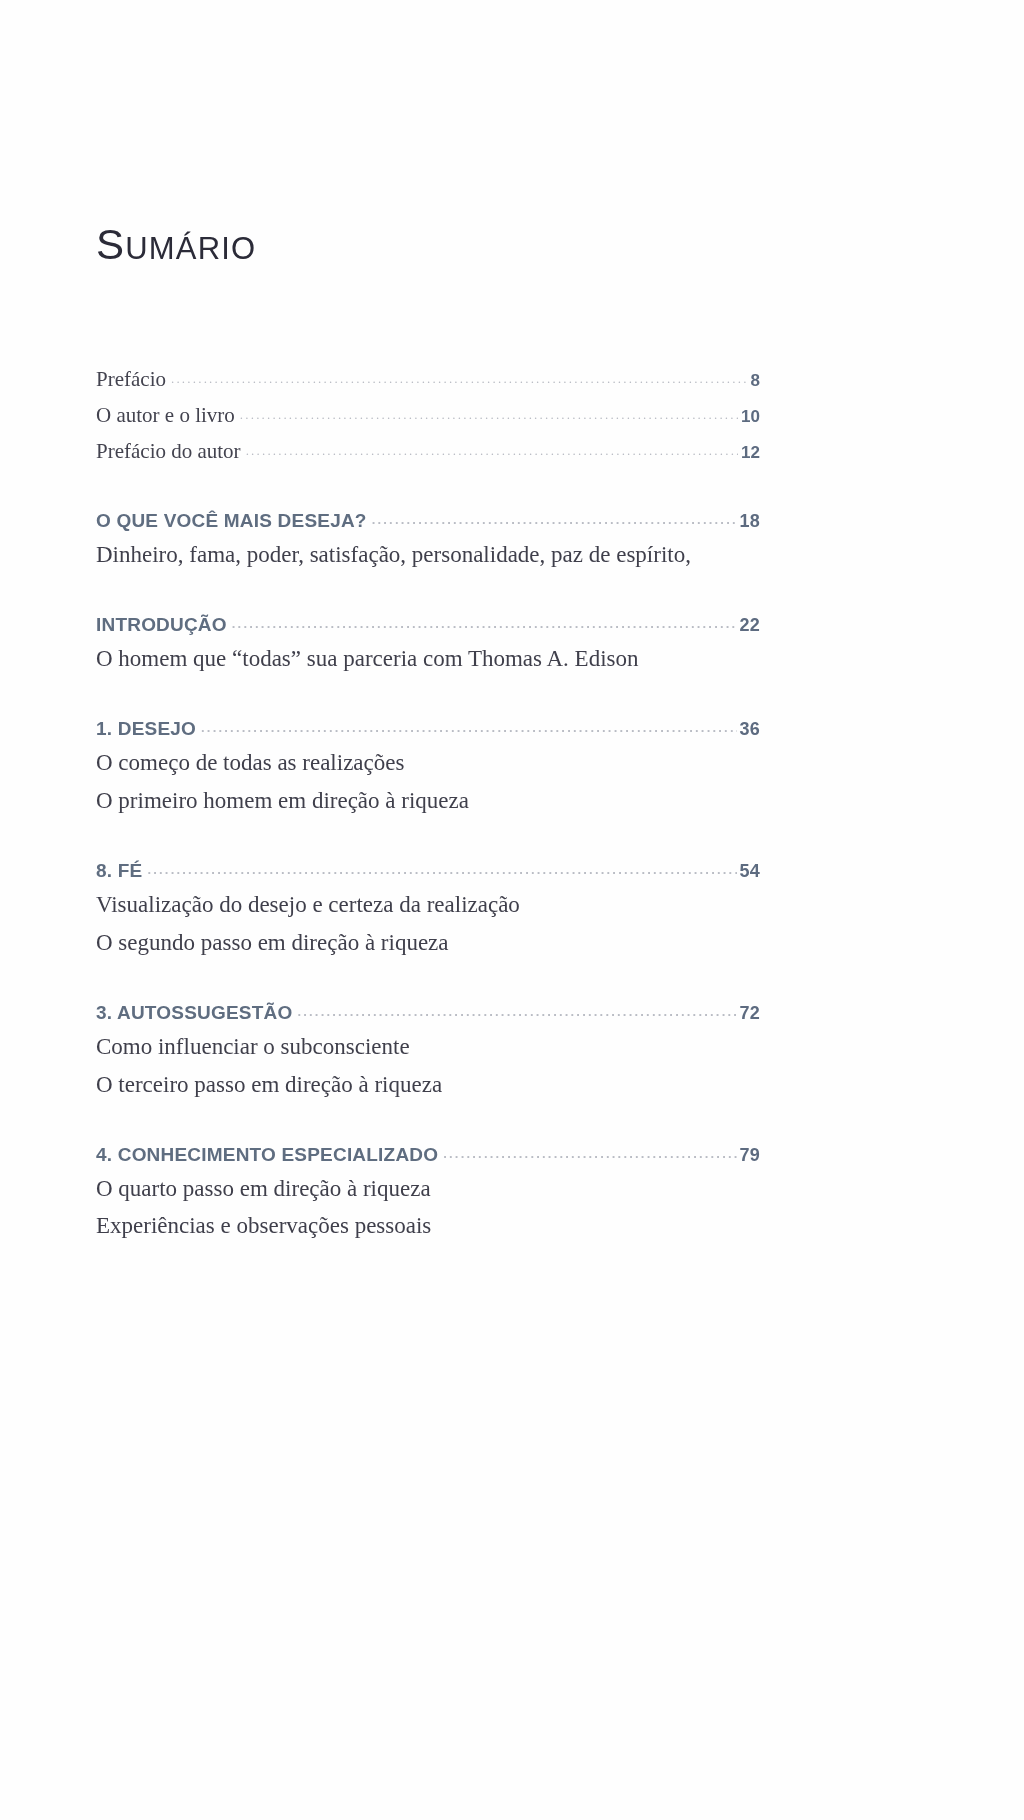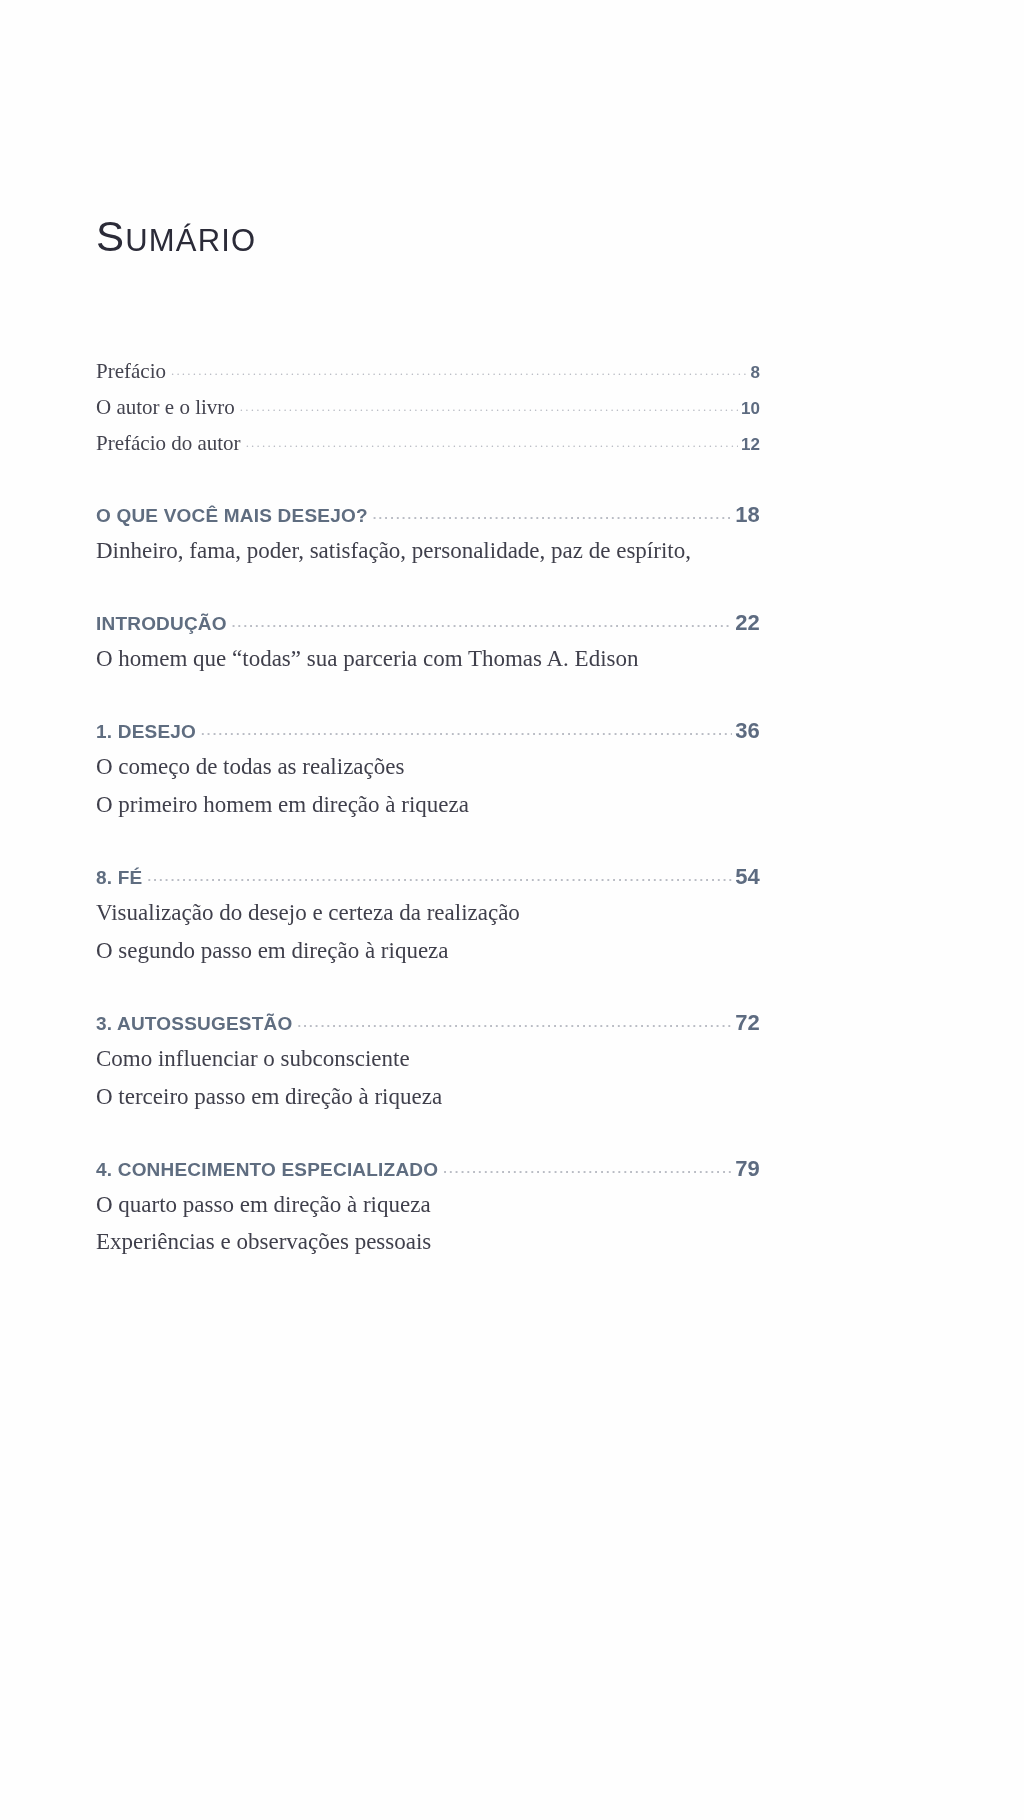--- a/index.html
+++ b/index.html
@@ -22,21 +22,21 @@
     top: 0;
     width: 1024px;
     height: 1820px;
     background: #fefefe;
     overflow: hidden;
   }
 
   .content {
     position: absolute;
     left: 96px;
-    top: 216px;
+    top: 224px;
     width: 664px;
   }
 
   
   .toc-title {
     font-family: "Liberation Sans", sans-serif;
     color: #2b2b38;
     font-size: 33px;
     letter-spacing: 1.2px;
     font-weight: 400;
@@ -117,21 +117,21 @@
     letter-spacing: 0.2px;
     color: #5f6d80;
     margin-bottom: 4px;
   }
   .chapter-head .entry-label {
     font-family: "Liberation Sans", sans-serif;
   }
   .chapter-head .entry-page {
     font-family: "Liberation Sans", sans-serif;
     font-weight: 700;
-    font-size: 22px;
+    font-size: 18px;
     color: #5d6b80;
   }
   .chapter-head .leader {
     position: relative;
     top: -3px;
   }
   .chapter-sub {
     font-family: "Liberation Serif", serif;
     font-size: 23px;
     line-height: 1.65;
@@ -164,21 +164,21 @@
       <div class="front-entry entry-row">
         <span class="entry-label">Prefácio do autor</span>
         <span class="leader"></span>
         <span class="entry-page">12</span>
       </div>
 
     </div>
 
     <div class="chapter">
       <div class="chapter-head entry-row">
-        <span class="entry-label">O QUE VOCÊ MAIS DESEJO?</span>
+        <span class="entry-label">O QUE VOCÊ MAIS DESEJA?</span>
         <span class="leader"></span>
         <span class="entry-page">18</span>
       </div>
       <div class="chapter-sub">Dinheiro, fama, poder, satisfação, personalidade, paz de espírito,</div>
     </div>
 
     <div class="chapter">
       <div class="chapter-head entry-row">
         <span class="entry-label">INTRODUÇÃO</span>
         <span class="leader"></span>

